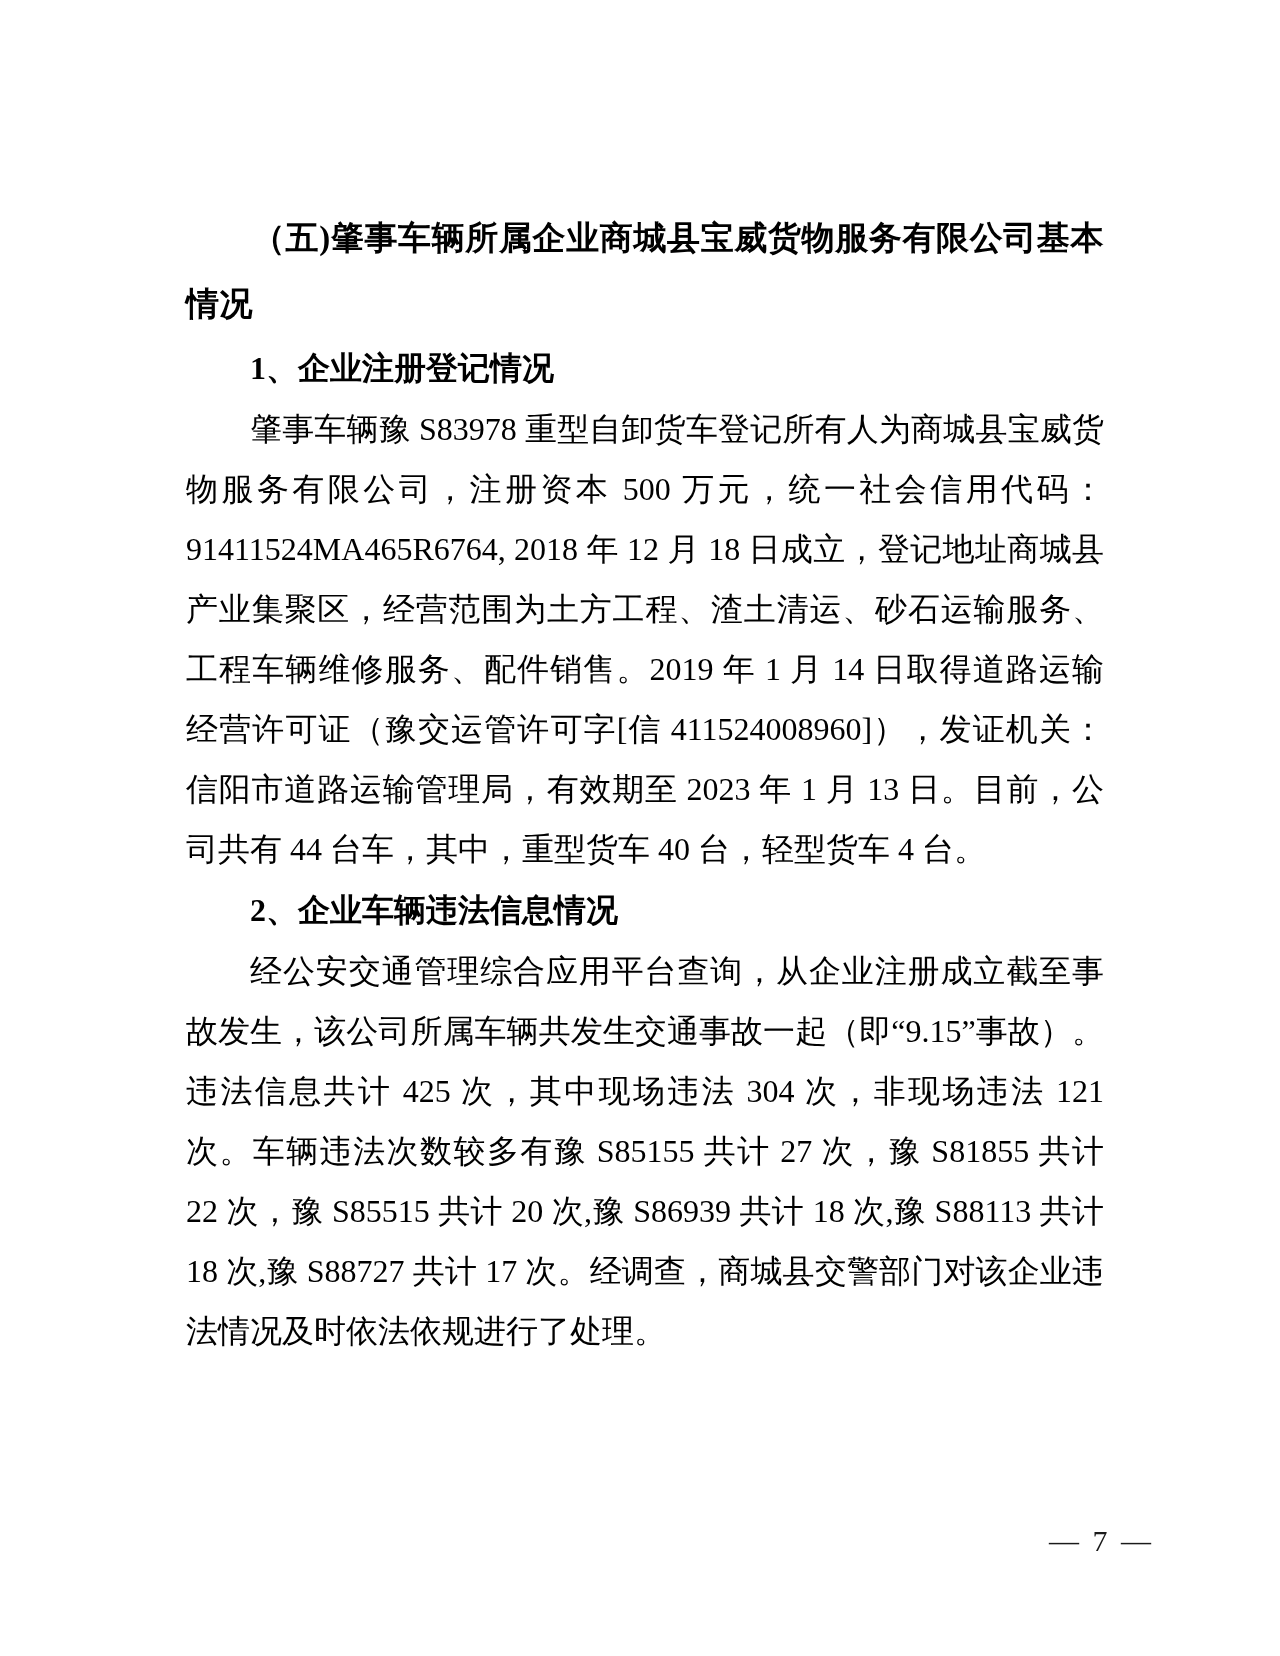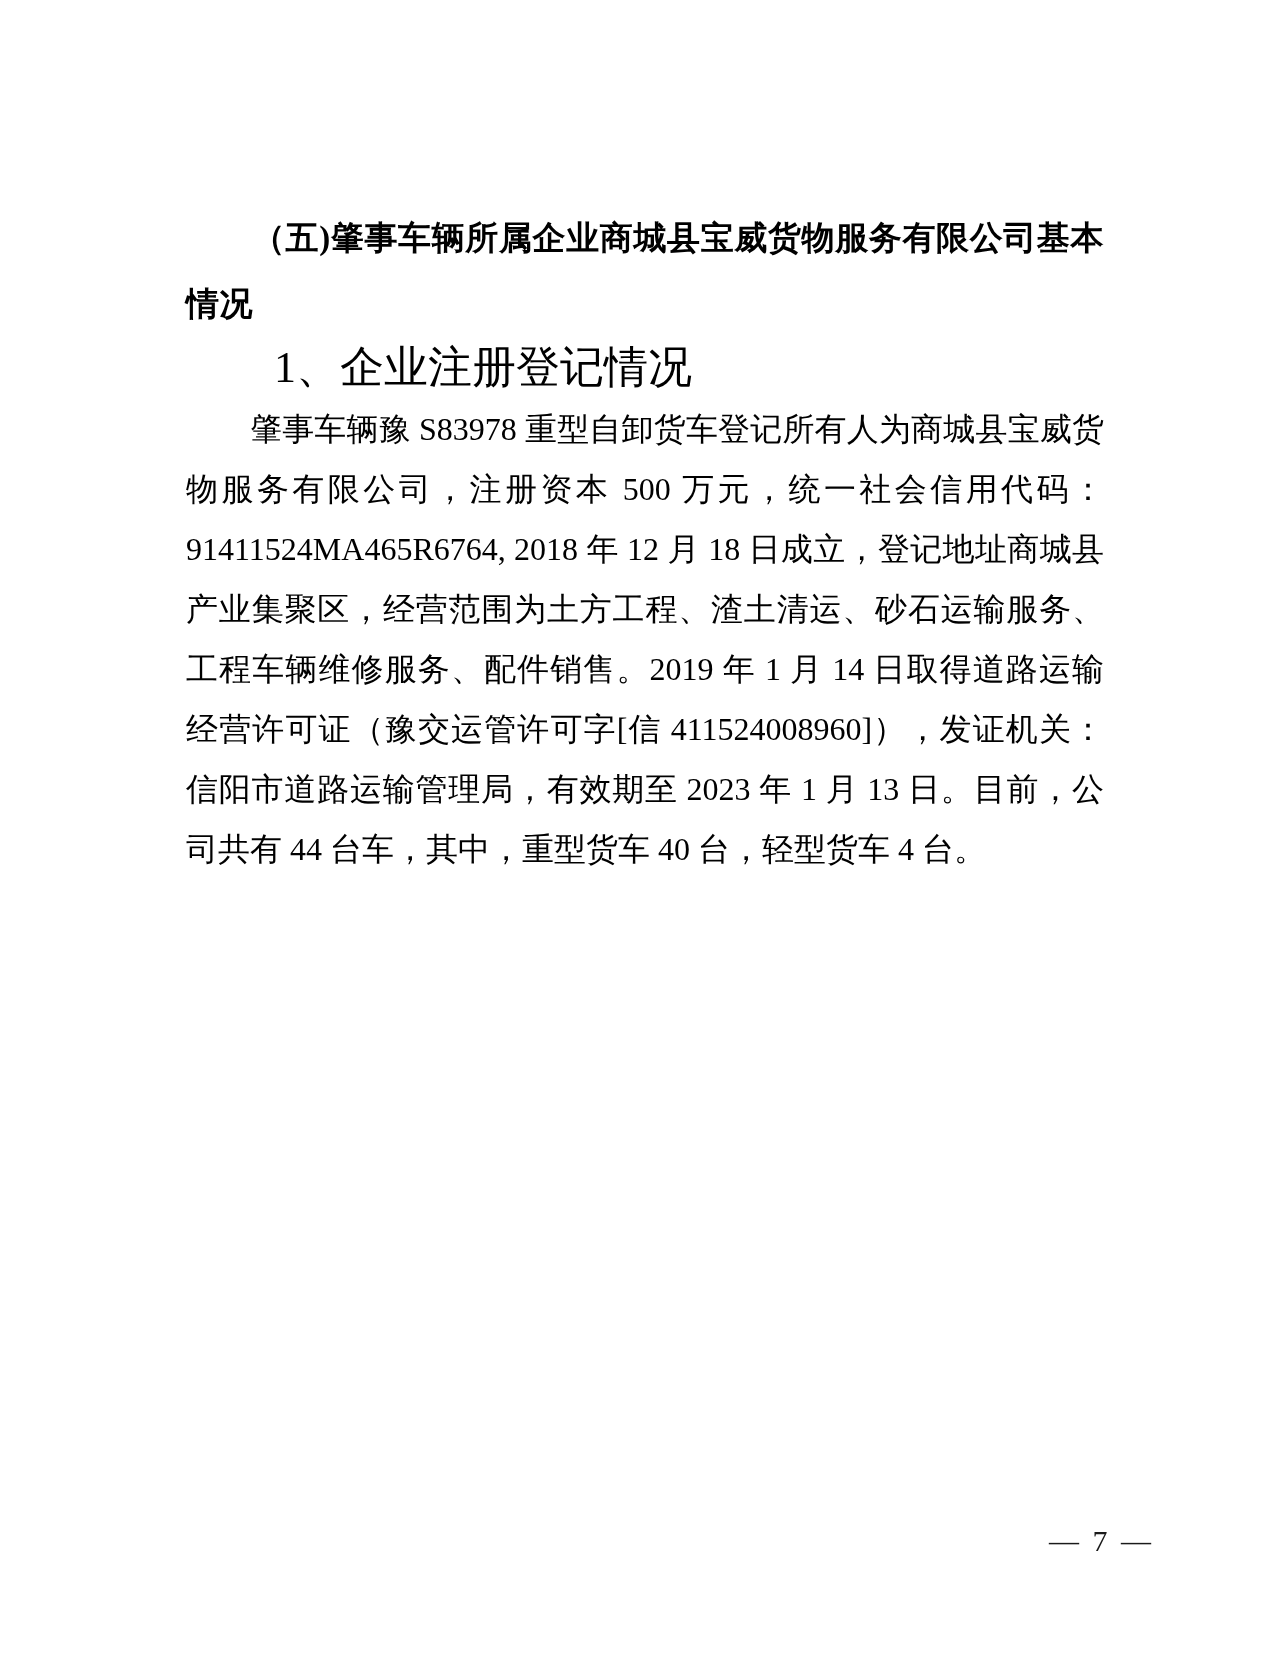--- a/index.html
+++ b/index.html
@@ -26,23 +26,23 @@
   .main-heading {
     font-size: 33px;
     line-height: 66px;
     font-weight: 700;
     margin: 0;
     text-indent: 2em;
     text-align: justify;
     letter-spacing: 0.5px;
   }
   .sub-heading {
-    font-size: 44px;
+    font-size: 32px;
     line-height: 62px;
-    font-weight: 400;
+    font-weight: 700;
     margin: 0;
     text-indent: 2em;
   }
   .para {
     font-size: 32px;
     line-height: 60px;
     margin: 0;
     text-indent: 2em;
     text-align: justify;
   }
@@ -60,19 +60,21 @@
 
 <div class="page">
   <div class="content">
 
     <h1 class="main-heading">（五)肇事车辆所属企业商城县宝威货物服务有限公司基本情况</h1>
 
     <h2 class="sub-heading">1、企业注册登记情况</h2>
 
     <p class="para">肇事车辆豫 S83978 重型自卸货车登记所有人为商城县宝威货物服务有限公司，注册资本 500 万元，统一社会信用代码：91411524MA465R6764, 2018 年 12 月 18 日成立，登记地址商城县产业集聚区，经营范围为土方工程、渣土清运、砂石运输服务、工程车辆维修服务、配件销售。2019 年 1 月 14 日取得道路运输经营许可证（豫交运管许可字[信 411524008960]），发证机关：信阳市道路运输管理局，有效期至 2023 年 1 月 13 日。目前，公司共有 44 台车，其中，重型货车 40 台，轻型货车 4 台。</p>
 
+    <h2 class="sub-heading">2、企业车辆违法信息情况</h2>
 
+    <p class="para">经公安交通管理综合应用平台查询，从企业注册成立截至事故发生，该公司所属车辆共发生交通事故一起（即“9.15”事故）。违法信息共计 425 次，其中现场违法 304 次，非现场违法 121 次。车辆违法次数较多有豫 S85155 共计 27 次，豫 S81855 共计 22 次，豫 S85515 共计 20 次,豫 S86939 共计 18 次,豫 S88113 共计 18 次,豫 S88727 共计 17 次。经调查，商城县交警部门对该企业违法情况及时依法依规进行了处理。</p>
 
 
   </div>
 
   <div class="page-number">— 7 —</div>
 </div>
 
 </body></html>

